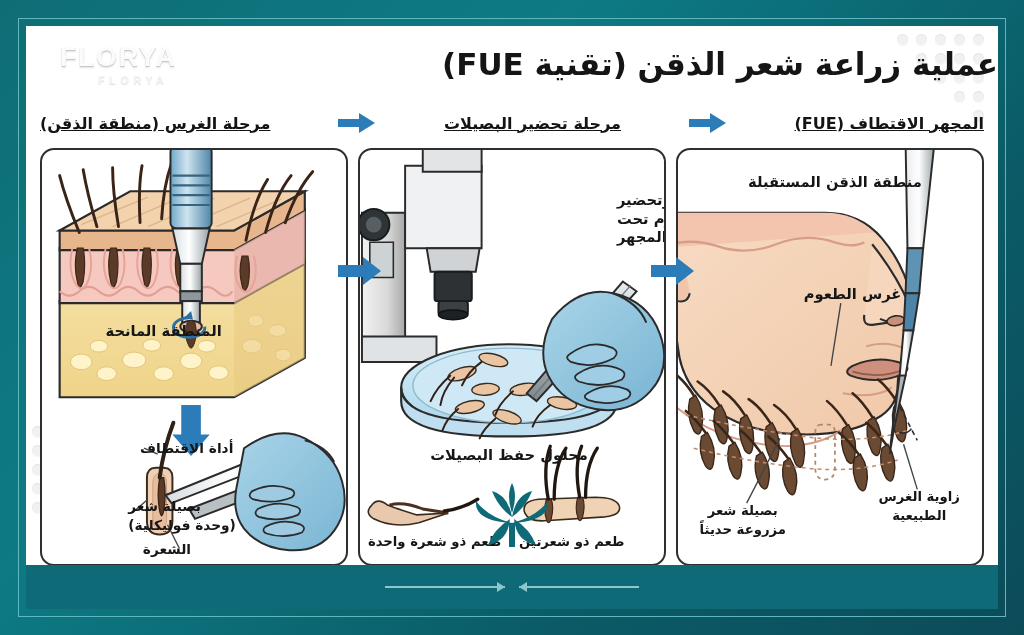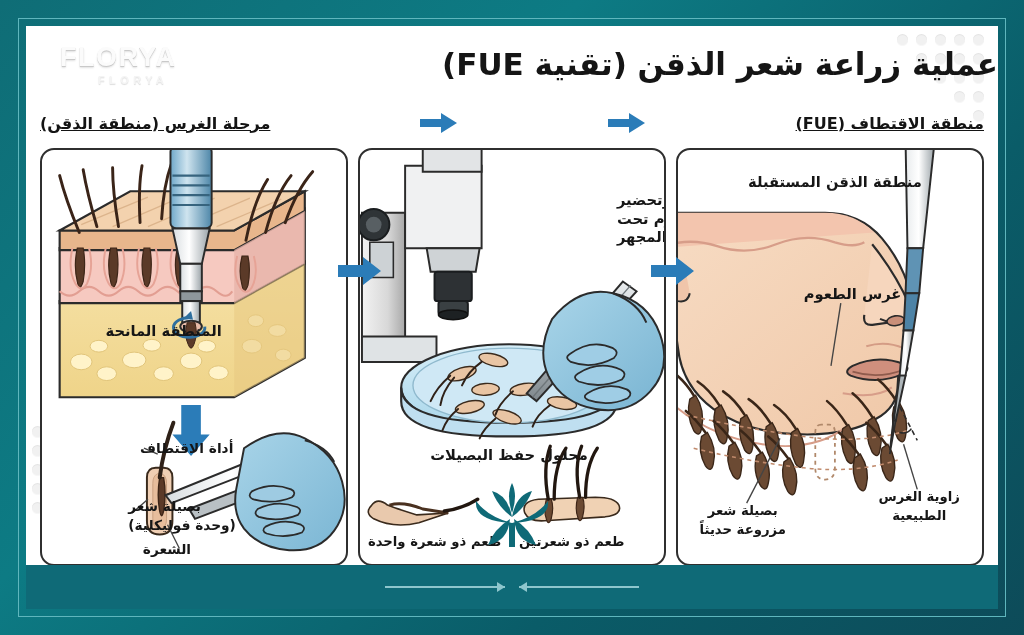--- a/index.html
+++ b/index.html
@@ -140,24 +140,25 @@
       <div class="logo-sub">FLORYA</div>
     </div>
 
     <div class="title">عملية زراعة شعر الذقن (تقنية FUE)</div>
 
     <div class="stage-row">
       <div class="stage-label">مرحلة الغرس (منطقة الذقن)</div>
       <svg class="hdr-arrow" viewBox="0 0 38 22">
         <path d="M0 7 H21 V1 L37 11 L21 21 V15 H0 Z" fill="#2b7cb8"></path>
       </svg>
+      <div class="stage-label">مرحلة تحضير البصيلات</div>
       <svg class="hdr-arrow" viewBox="0 0 38 22">
         <path d="M0 7 H21 V1 L37 11 L21 21 V15 H0 Z" fill="#2b7cb8"></path>
       </svg>
-      <div class="stage-label">منطقة الاقتطاف (FUE)</div>
+      <div class="stage-label">المجهر الاقتطاف (FUE)</div>
     </div>
 
     <div class="panels">
 
       <div class="panel">
         <svg viewBox="0 0 310 414" preserveAspectRatio="xMidYMid meet">
           <defs>
             <linearGradient id="fatG" x1="0" y1="0" x2="0" y2="1">
               <stop offset="0%" stop-color="#f6e2a8"></stop>
                 <stop offset="100%" stop-color="#efd489"></stop>

